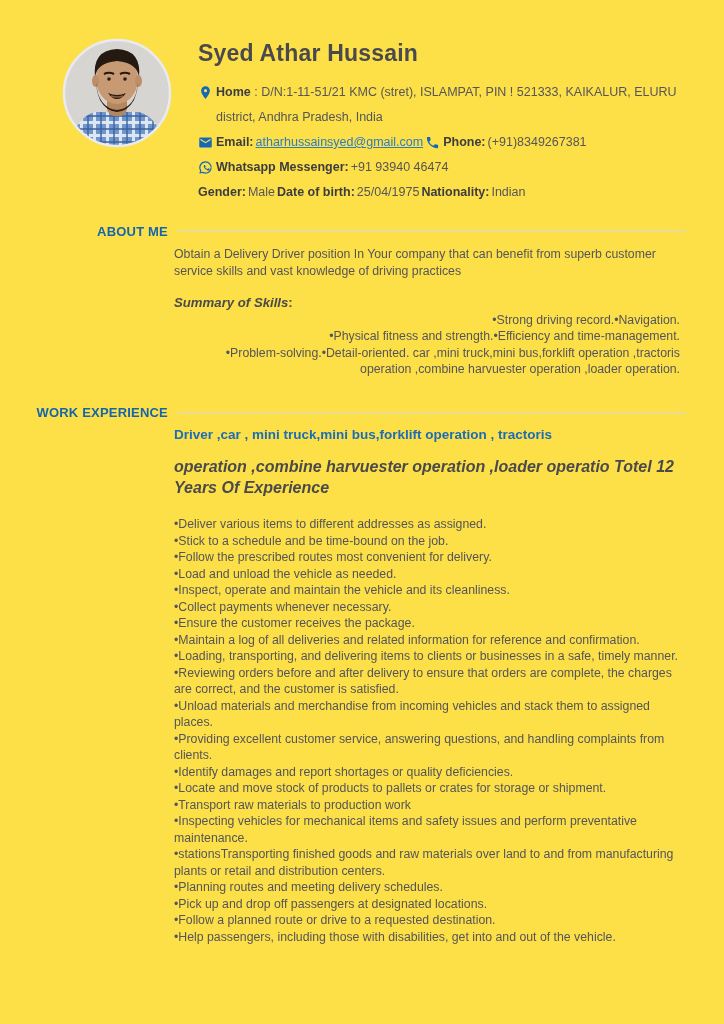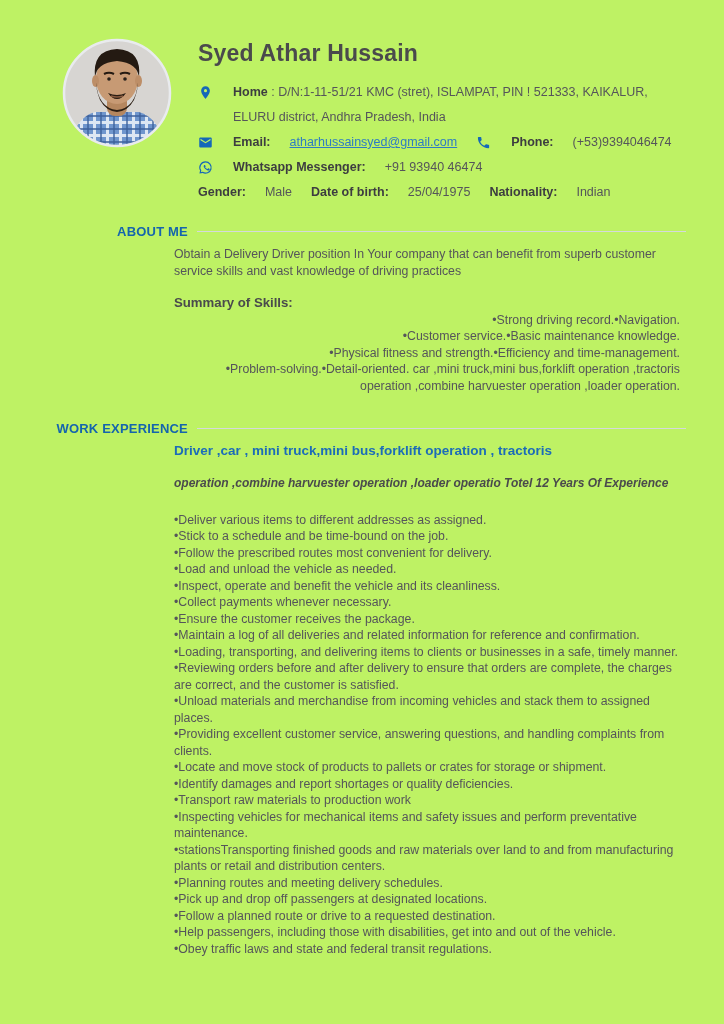--- a/index.html
+++ b/index.html
@@ -9,56 +9,56 @@
     --icon-blue:#1568b8;
     --name-gray:#4a4a4c;
     --label-gray:#3d3d40;
     --body-gray:#55555a;
     --divider:#d4d9dd;
     --photo-bg:#d7d5d2;
   }
   *{box-sizing:border-box; margin:0; padding:0;}
   html,body{background:#ffffff;}
   body{font-family:"Liberation Sans","DejaVu Sans",sans-serif;}
-  .page{width:724px; height:1024px; background:#bef264; overflow:hidden; position:relative;}
+  .page{width:724px; height:1024px; background:#fde047; overflow:hidden; position:relative;}
 
   
   .header{display:flex; padding:38px 38px 0 62px; column-gap:26px;}
   .photo-wrap{width:110px; height:110px; flex:0 0 110px;}
   .photo-wrap svg{display:block; width:110px; height:110px;}
   .header-info{flex:1; min-width:0; padding-top:2px;}
   h1.name{font-size:23px; font-weight:700; color:var(--name-gray); letter-spacing:.2px; margin:0 0 13px;}
 
   .contact{font-size:12.5px; color:var(--body-gray);}
-  .contact-row{display:flex; align-items:flex-start; column-gap:19px; line-height:25px;}
+  .contact-row{display:flex; align-items:flex-start; column-gap:2px; line-height:25px;}
   .cicon{width:16px; flex:0 0 16px; margin-top:5px; color:var(--icon-blue);}
   .cicon svg{display:block; width:15px; height:15px;}
   .clabel{font-weight:700; color:var(--label-gray); white-space:nowrap;}
   .cvalue{white-space:nowrap;}
   .ctext{color:var(--body-gray);}
   .link{color:var(--link-blue); text-decoration:underline; cursor:pointer; white-space:nowrap;}
   .grp-gap{}
   .plain-row{padding-left:0;}
 
   
   .section{margin-top:19px;}
-  .section-header{display:flex; align-items:center;padding-left:20px;}
+  .section-header{display:flex; align-items:center;}
   .section-label{width:168px; flex:0 0 168px; text-align:right; font-size:13px; font-weight:700;
                  color:var(--accent-blue); letter-spacing:.2px;}
   .section-rule{flex:1; height:1px; background:var(--divider); margin:0 38px 0 9px;}
   .section-content{margin:7px 44px 0 174px; font-size:12.3px; line-height:16.5px; color:var(--body-gray);}
 
   .objective{max-width:512px;}
   .skills-heading{margin-top:16px; font-size:13.2px; font-weight:700; color:#4a4a4c;}
-  .skills-heading .ital{}
+  .skills-heading .ital{font-style:italic;}
   .skills-list div{max-width:512px;text-align:right;}
 
   .section.work{margin-top:27px;}
   .job-title{font-size:13.5px; font-weight:700; color:var(--title-blue); margin-top:4px; max-width:520px;}
-  .job-subtitle{font-size:12px; font-weight:700; font-style:italic; color:#4a4a4c;
+  .job-subtitle{font-size:16px; font-weight:700; font-style:italic; color:#4a4a4c;
                 line-height:21px; margin-top:13px; max-width:505px;}
   .duties{margin-top:18px;}
   .duties div{max-width:516px;}
 </style>
 </head>
 <body>
 
 <div class="page">
 
   <header class="header">
@@ -126,21 +126,21 @@
               </svg>
           </span>
           <span class="clabel">Email:</span>
           <a class="link">atharhussainsyed@gmail.com</a>
           <span class="cicon grp-gap">
             <svg viewBox="0 0 24 24" fill="currentColor">
                 <path d="M6.62 10.79c1.44 2.83 3.76 5.14 6.59 6.59l2.2-2.21c.27-.27.67-.36 1.02-.24 1.12.37 2.33.57 3.57.57.55 0 1 .45 1 1V20c0 .55-.45 1-1 1-9.39 0-17-7.61-17-17 0-.55.45-1 1-1h3.5c.55 0 1 .45 1 1 0 1.25.2 2.45.57 3.57.11.35.03.74-.25 1.02l-2.2 2.2z"></path>
               </svg>
           </span>
           <span class="clabel">Phone:</span>
-          <span class="cvalue">(+53)9394046474</span>
+          <span class="cvalue">(+91)8349267381</span>
         </div>
 
         <div class="contact-row">
           <span class="cicon">
             <svg viewBox="0 0 24 24" fill="none" stroke="currentColor">
                 <path stroke-width="1.9" d="M12 3a9 9 0 1 1-4.6 16.73L3.5 20.5l.82-3.77A9 9 0 0 1 12 3z"></path>
                 <path fill="currentColor" stroke="none" d="M9.2 7.6c.2-.45.5-.47.73-.48l.62.01c.2 0 .5.07.75.57.26.5.87 1.73.95 1.86.08.13.13.29.03.47-.1.18-.15.29-.3.45-.15.16-.31.36-.44.48-.15.15-.3.31-.13.6.17.29.75 1.24 1.62 2.01 1.11.99 2.05 1.3 2.34 1.44.29.15.46.13.63-.08.17-.21.73-.85.93-1.14.2-.29.39-.24.66-.14.27.1 1.71.81 2 .95l-.01.02c.29.15.48.22.55.34.07.12.07.71-.17 1.4-.24.69-1.39 1.32-1.94 1.4-.5.07-1.12.1-1.81-.11-.42-.13-.95-.31-1.64-.6-2.88-1.25-4.77-4.15-4.91-4.34-.14-.19-1.17-1.56-1.17-2.98 0-1.42.74-2.12 1.01-2.41z" transform="scale(0.82) translate(2.6,2.6)"></path>
               </svg>
           </span>
           <span class="clabel">Whatsapp Messenger:</span>
@@ -163,55 +163,53 @@
   <section class="section about">
     <div class="section-header">
       <div class="section-label">ABOUT ME</div>
       <div class="section-rule"></div>
     </div>
     <div class="section-content">
       <p class="objective">Obtain a Delivery Driver position In Your company that can benefit from superb customer service skills and vast knowledge of driving practices</p>
       <p class="skills-heading"><span class="ital">Summary of Skills</span><span>:</span></p>
       <div class="skills-list">
           <div>•Strong driving record.•Navigation.</div>
-          <div>•Customer service.•Basic maintenance knowledge.</div>
           <div>•Physical fitness and strength.•Efficiency and time-management.</div>
           <div>•Problem-solving.•Detail-oriented. car ,mini truck,mini bus,forklift operation ,tractoris operation ,combine harvuester operation ,loader operation.</div>
         </div>
     </div>
   </section>
 
   <section class="section work">
     <div class="section-header">
       <div class="section-label">WORK EXPERIENCE</div>
       <div class="section-rule"></div>
     </div>
     <div class="section-content">
       <h3 class="job-title">Driver ,car , mini truck,mini bus,forklift operation , tractoris</h3>
       <p class="job-subtitle">operation ,combine harvuester operation ,loader operatio Totel 12 Years Of Experience</p>
       <div class="duties">
           <div>•Deliver various items to different addresses as assigned.</div>
           <div>•Stick to a schedule and be time-bound on the job.</div>
           <div>•Follow the prescribed routes most convenient for delivery.</div>
           <div>•Load and unload the vehicle as needed.</div>
-          <div>•Inspect, operate and benefit the vehicle and its cleanliness.</div>
+          <div>•Inspect, operate and maintain the vehicle and its cleanliness.</div>
           <div>•Collect payments whenever necessary.</div>
           <div>•Ensure the customer receives the package.</div>
           <div>•Maintain a log of all deliveries and related information for reference and confirmation.</div>
           <div>•Loading, transporting, and delivering items to clients or businesses in a safe, timely manner.</div>
           <div>•Reviewing orders before and after delivery to ensure that orders are complete, the charges are correct, and the customer is satisfied.</div>
           <div>•Unload materials and merchandise from incoming vehicles and stack them to assigned places.</div>
           <div>•Providing excellent customer service, answering questions, and handling complaints from clients.</div>
+          <div>•Identify damages and report shortages or quality deficiencies.</div>
           <div>•Locate and move stock of products to pallets or crates for storage or shipment.</div>
-          <div>•Identify damages and report shortages or quality deficiencies.</div>
           <div>•Transport raw materials to production work</div>
           <div>•Inspecting vehicles for mechanical items and safety issues and perform preventative maintenance.</div>
           <div>•stationsTransporting finished goods and raw materials over land to and from manufacturing plants or retail and distribution centers.</div>
           <div>•Planning routes and meeting delivery schedules.</div>
           <div>•Pick up and drop off passengers at designated locations.</div>
           <div>•Follow a planned route or drive to a requested destination.</div>
           <div>•Help passengers, including those with disabilities, get into and out of the vehicle.</div>
-          <div>•Obey traffic laws and state and federal transit regulations.</div>
         </div>
     </div>
   </section>
 
 </div>
 
 </body></html>

